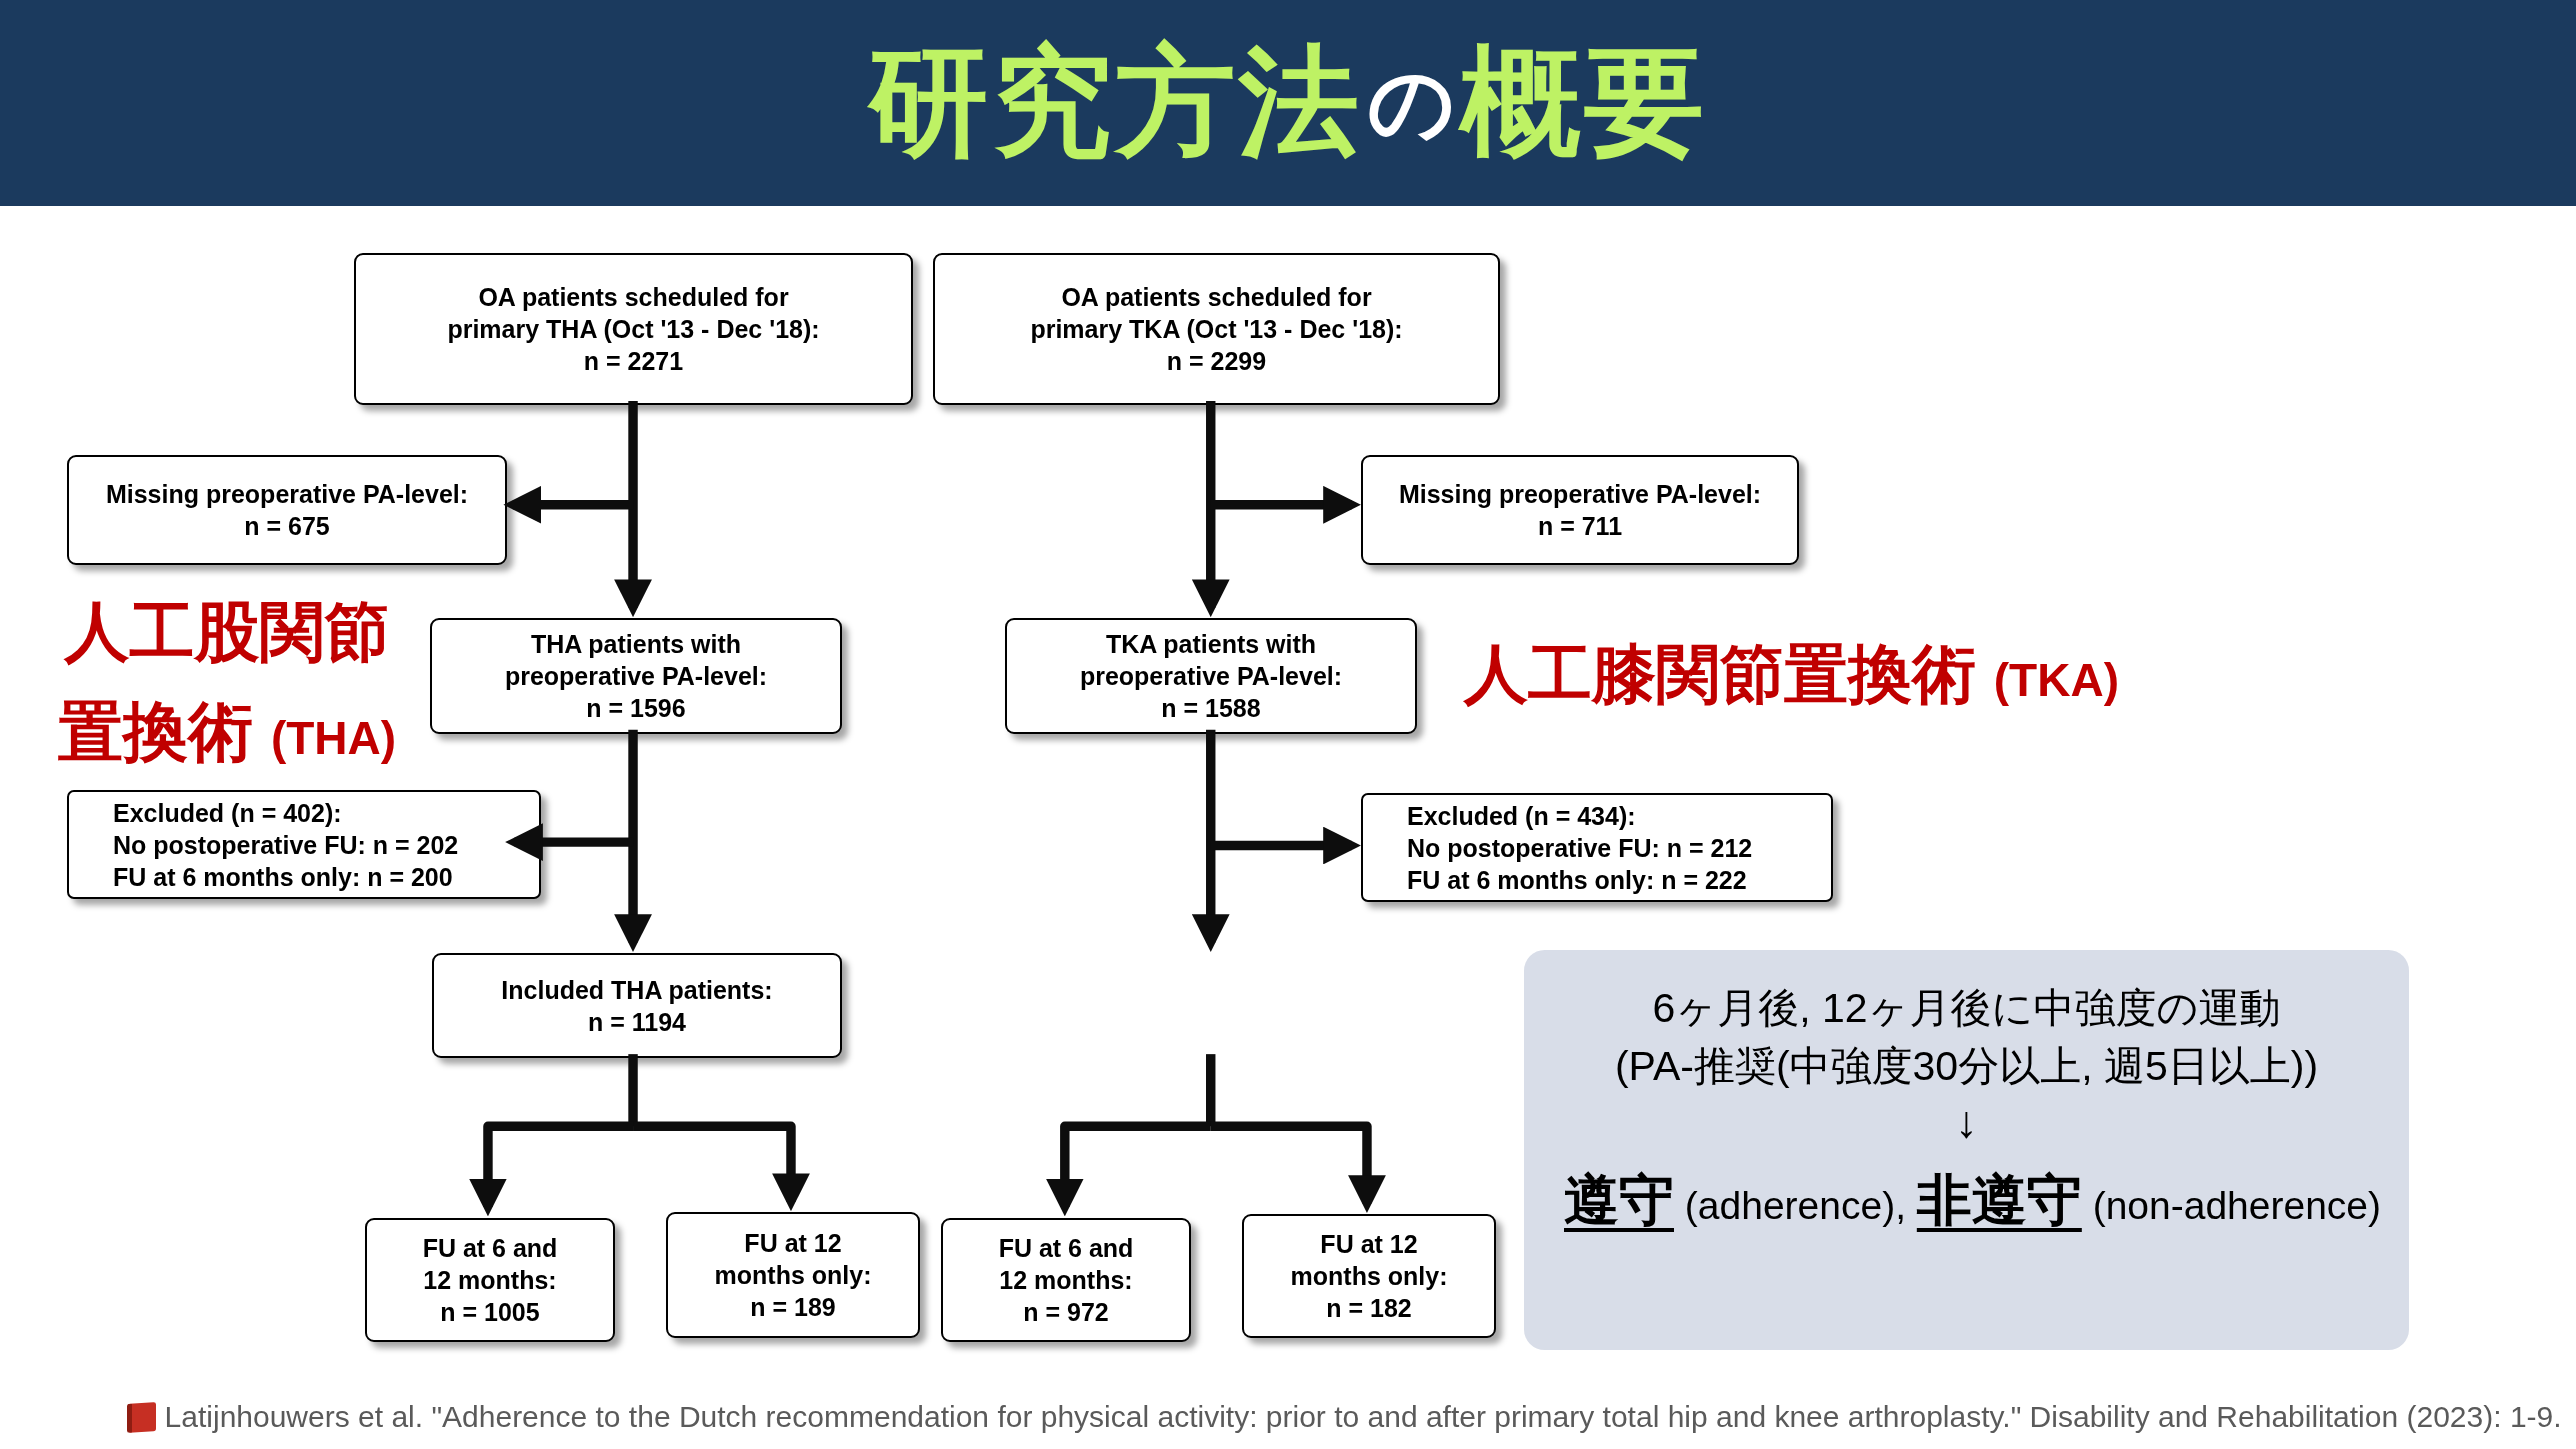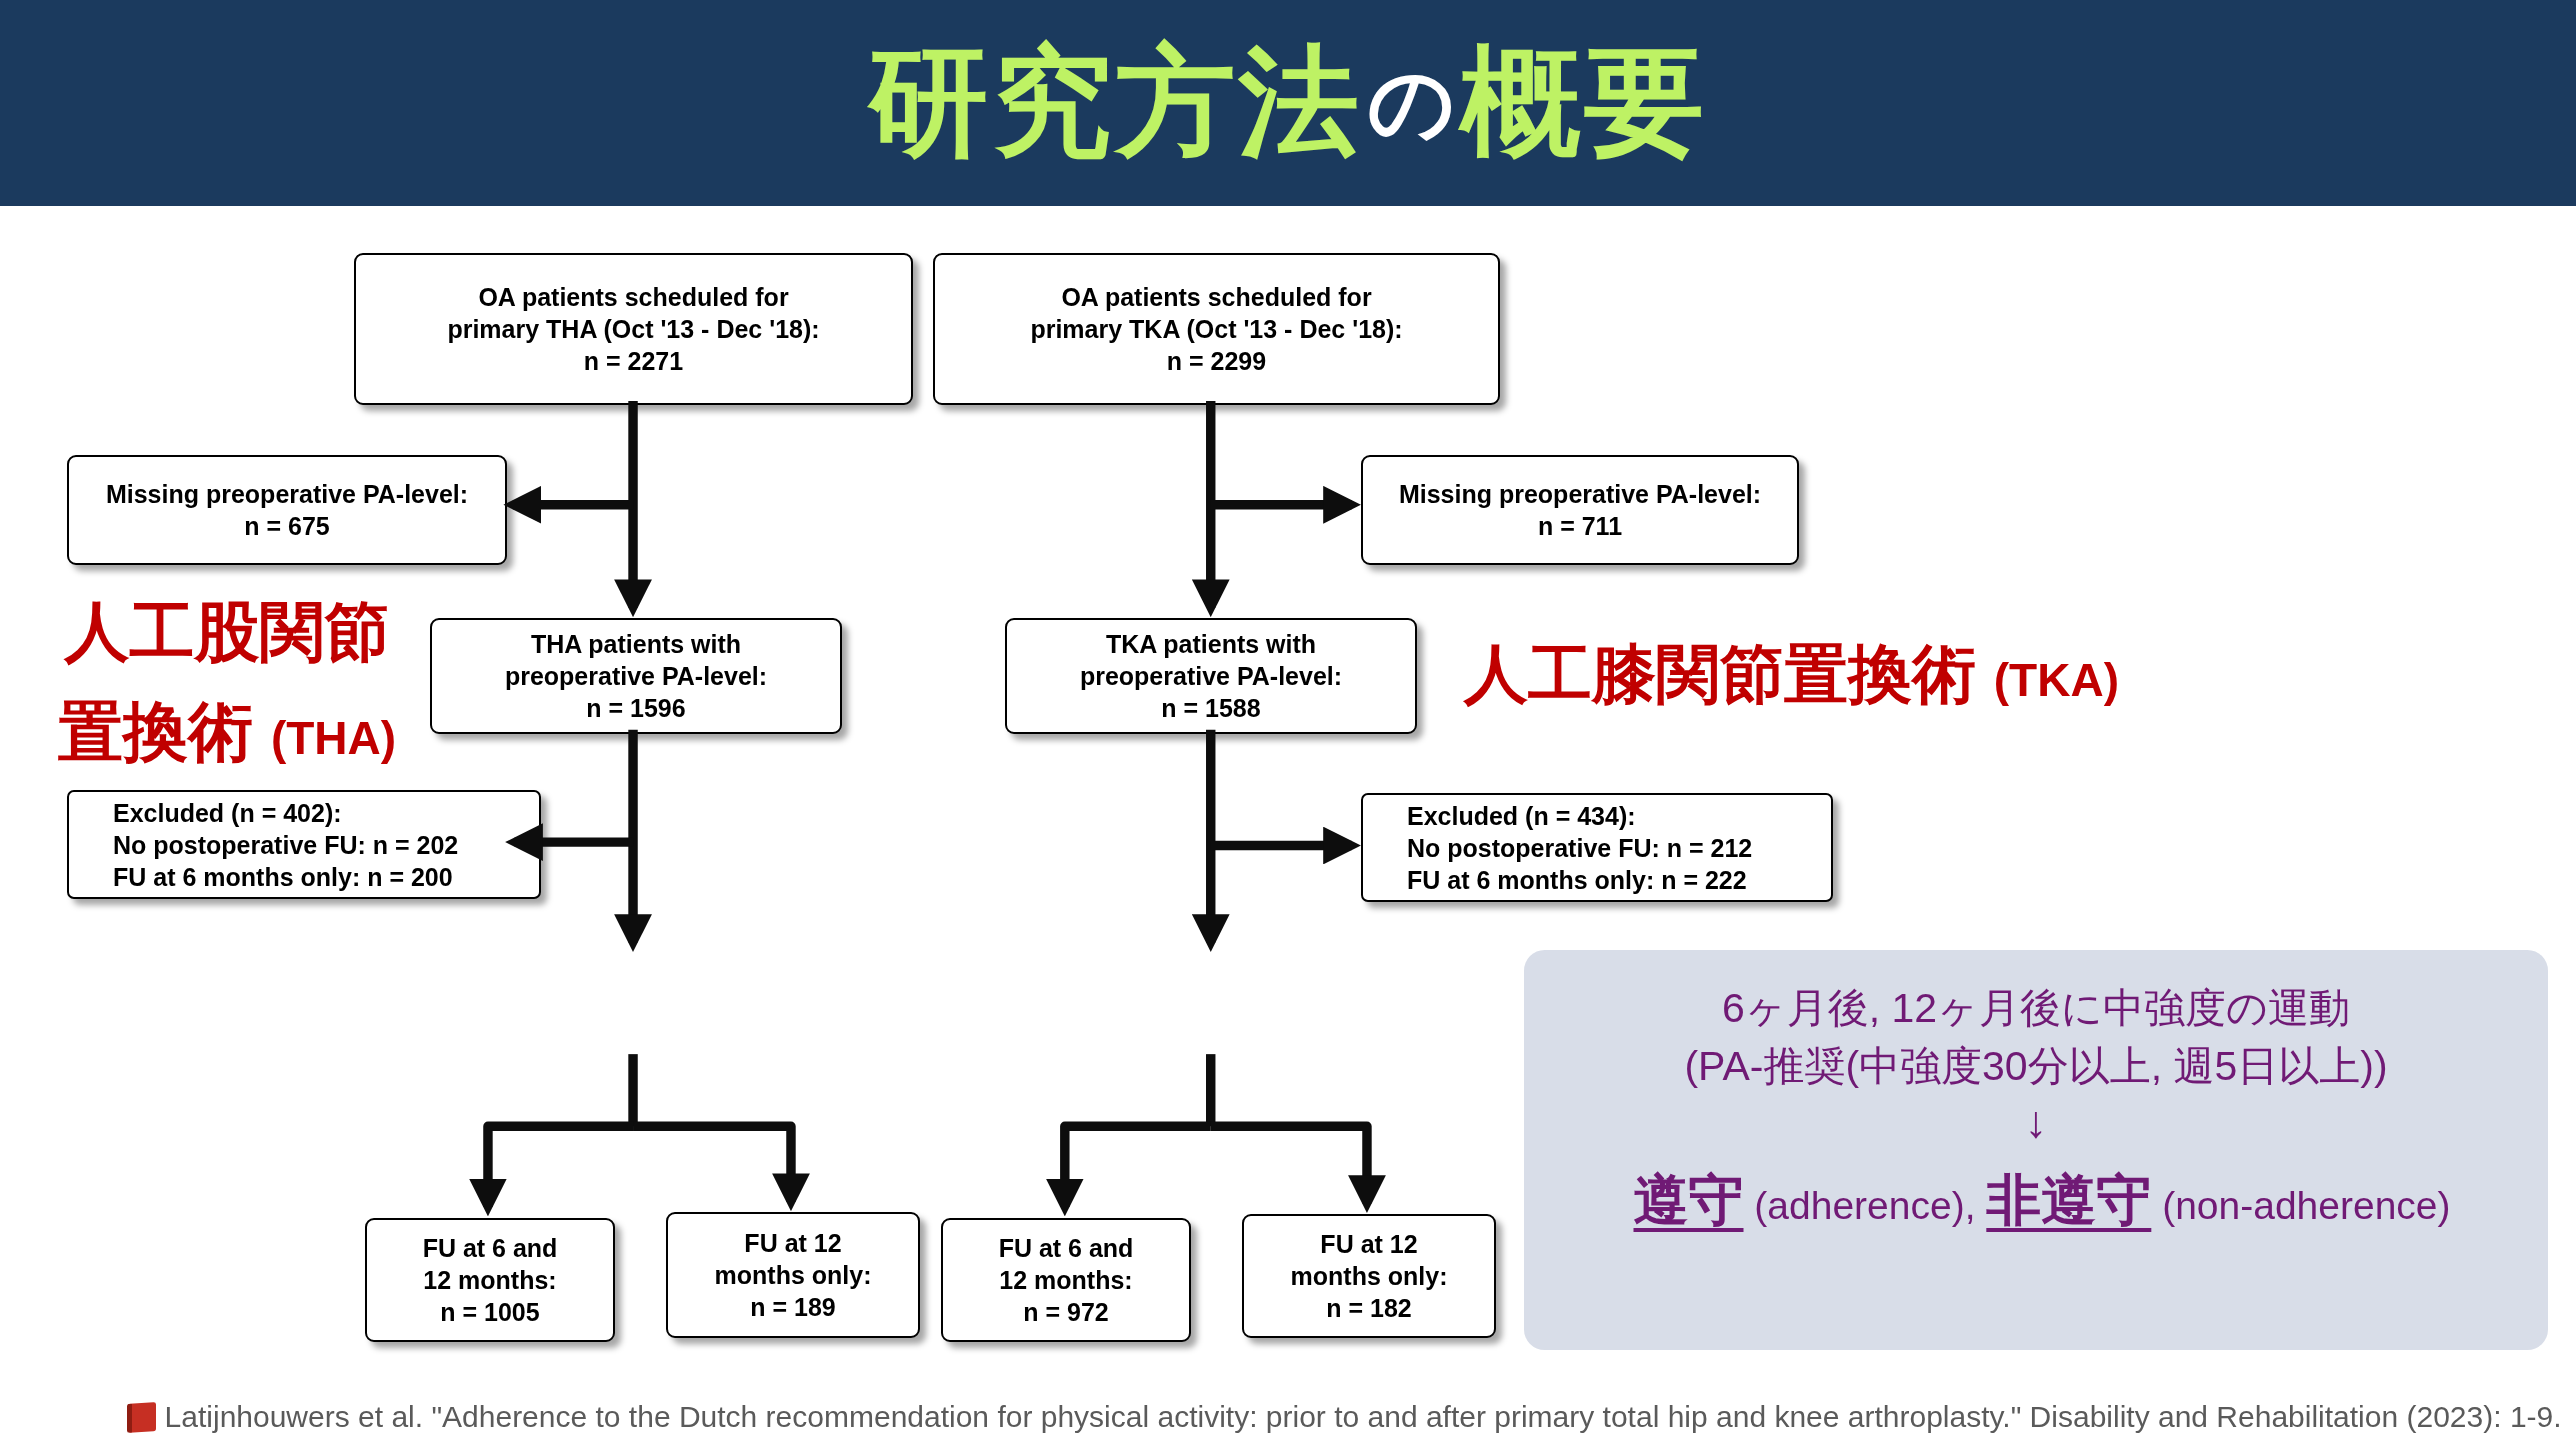--- a/index.html
+++ b/index.html
@@ -33,23 +33,23 @@
   
   .red-label{position:absolute;color:#C00000;font-weight:bold;z-index:2;}
   #label-tha{left:34px;top:591px;width:386px;text-align:center;line-height:82px;}
   #label-tha .big{font-size:65px;}
   #label-tha .small{font-size:46px;}
   #label-tka{left:1464px;top:637px;width:859px;text-align:left;line-height:74px;}
   #label-tka .big{font-size:64px;}
   #label-tka .small{font-size:46px;}
   
   #note-box{
-    position:absolute;left:1524px;top:950px;width:1024px;height:400px;
+    position:absolute;left:1524px;top:950px;width:885px;height:400px;
     background:#D8DDE8;border-radius:20.6px;z-index:2;
-    text-align:center;color:#701a75;padding-top:29px;box-sizing:border-box;
+    text-align:center;color:#000000;padding-top:29px;box-sizing:border-box;
   }
   .note-line{font-size:41px;line-height:58px;}
   .note-down{font-size:45px;line-height:53px;}
   .adh-line{margin-top:16px;font-size:39px;padding-left:12px;}
   .adh-jp{
     font-size:55px;font-weight:bold;text-decoration:underline;
     text-underline-offset:8.6px;text-decoration-thickness:4.3px;
   }
   
   #citation{
@@ -107,20 +107,24 @@
     <div class="ftext">Excluded (n = 402):
 No postoperative FU: n = 202
 FU at 6 months only: n = 200</div>
   </div>
   <div class="fbox sharp leftalign" style="left:1361px;top:793px;width:436px;height:105px">
     <div class="ftext">Excluded (n = 434):
 No postoperative FU: n = 212
 FU at 6 months only: n = 222</div>
   </div>
 
+  <div class="fbox" style="left:432px;top:953px;width:406px;height:101px">
+    <div class="ftext">Included THA patients:
+n = 1194</div>
+  </div>
 
   <div class="fbox" style="left:365px;top:1218px;width:246px;height:120px">
     <div class="ftext">FU at 6 and
 12 months:
 n = 1005</div>
   </div>
   <div class="fbox" style="left:666px;top:1212px;width:250px;height:122px">
     <div class="ftext">FU at 12
 months only:
 n = 189</div>

